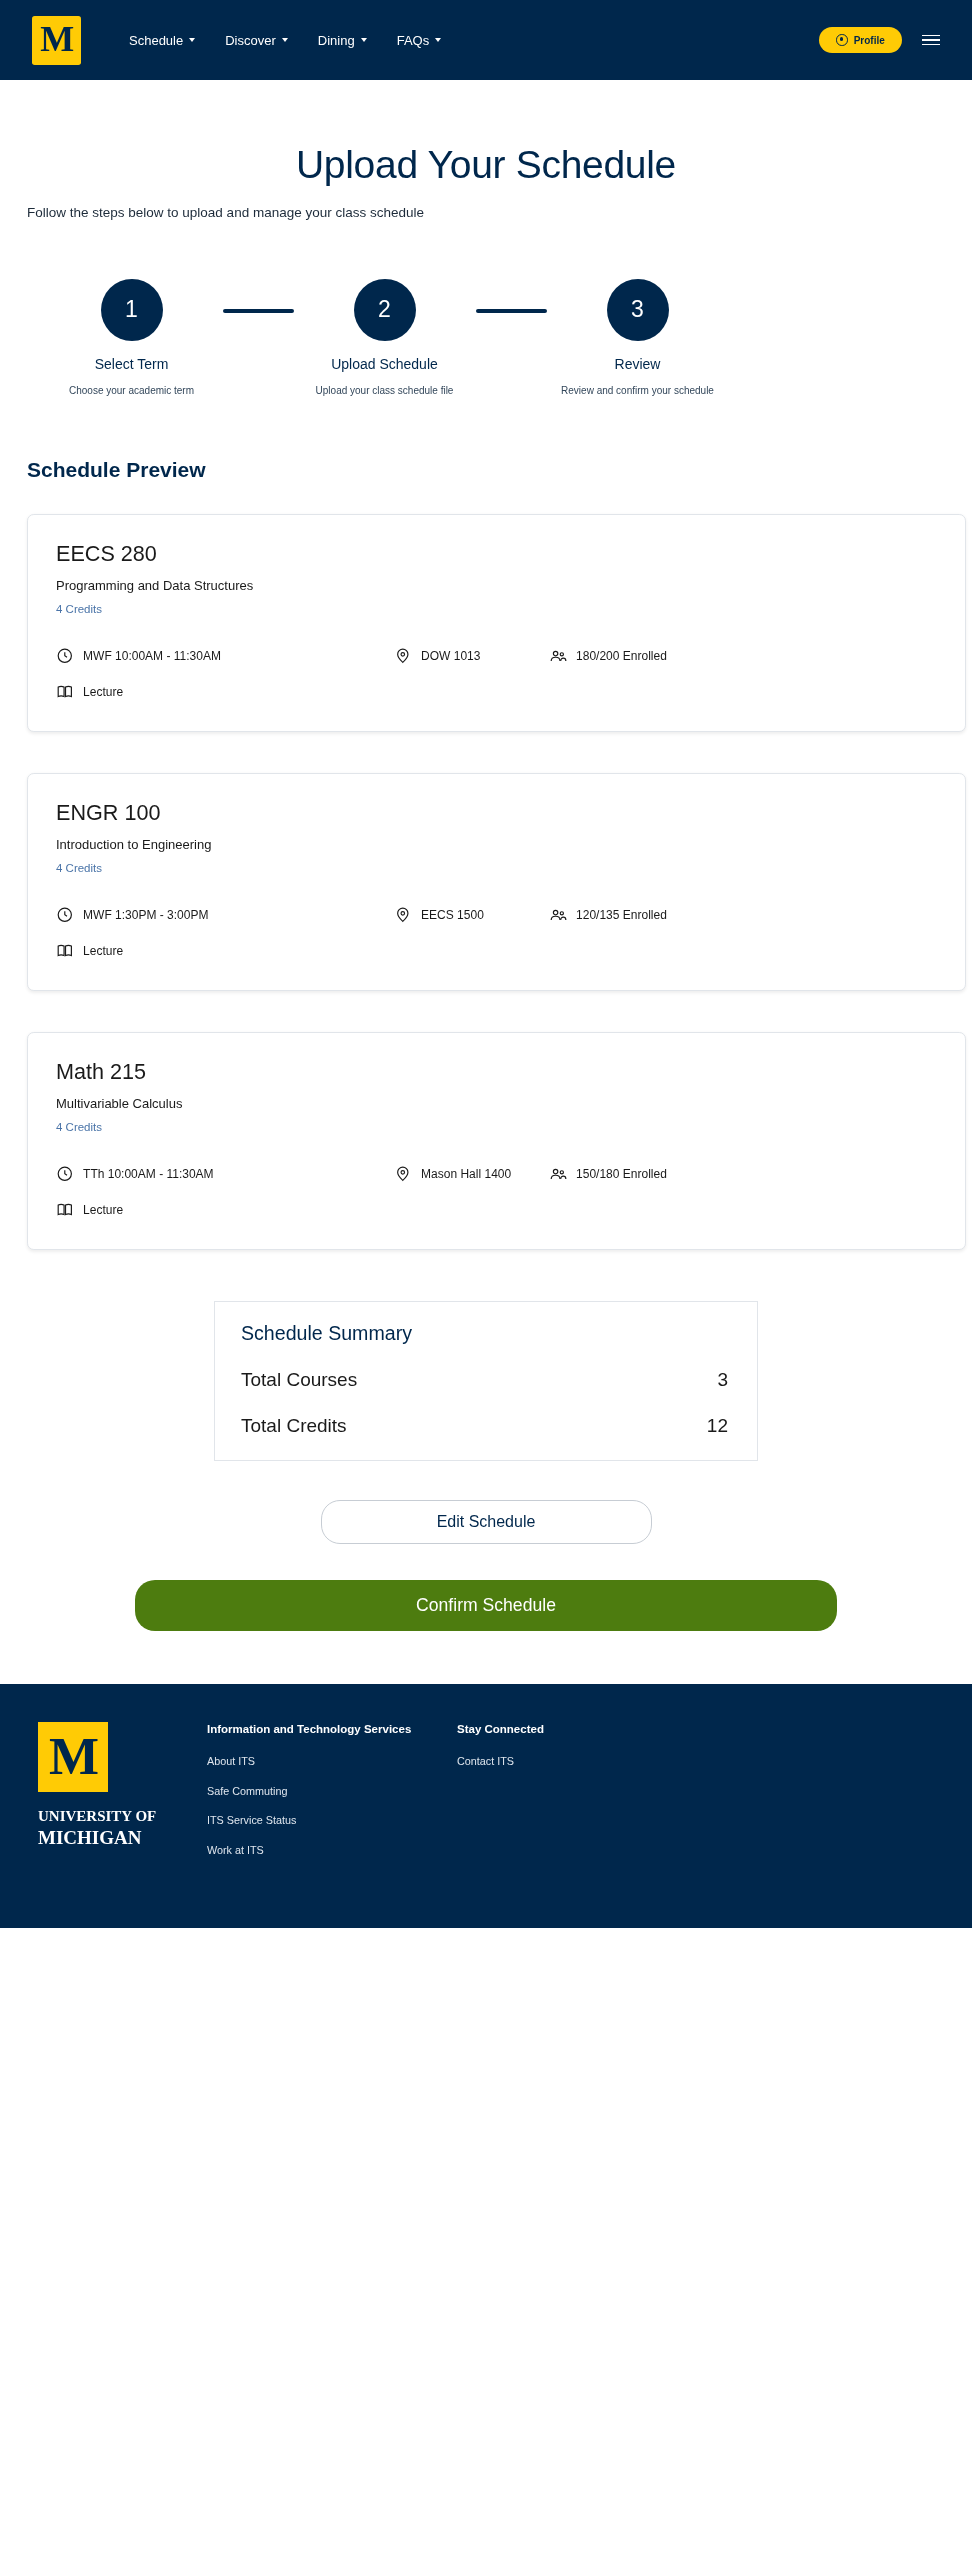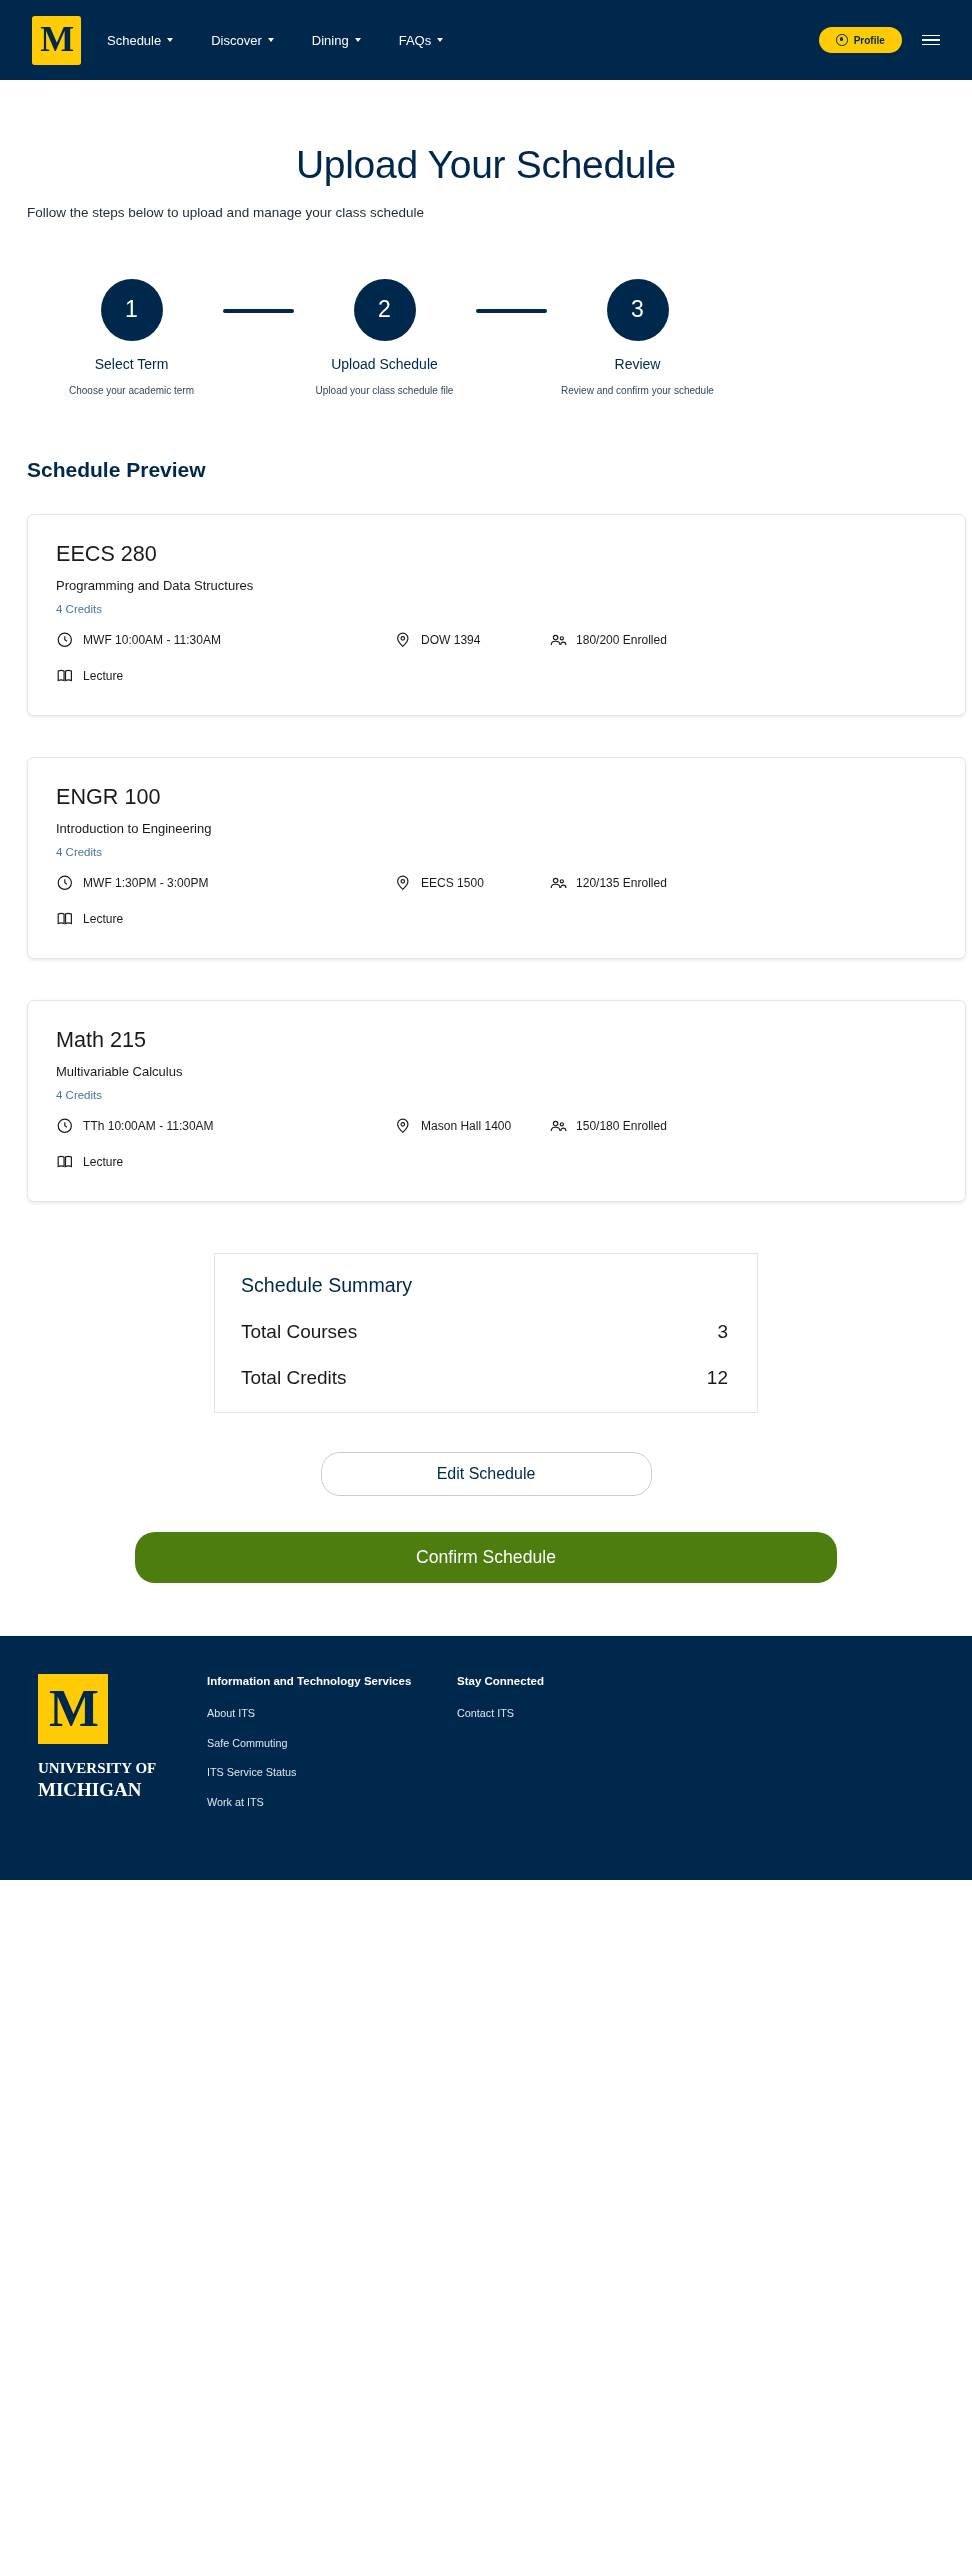--- a/index.html
+++ b/index.html
@@ -28,22 +28,22 @@
     font-weight: bold;
     font-size: 36px;
     line-height: 47px;
     text-align: center;
     border-radius: 2.7px;
     letter-spacing: -1.4px;
   }
   .nav-links {
     display: flex;
     align-items: center;
-    gap: 38px;
-    margin-left: 26px;
+    gap: 30px;
+    margin-left: 48px;
   }
   .nav-link {
     color: #ffffff;
     font-size: 13px;
     display: flex;
     align-items: center;
     gap: 6px;
     cursor: pointer;
   }
   .caret {
@@ -191,21 +191,21 @@
   }
   .course-credits {
     font-size: 11.5px;
     color: #4a74a8;
     margin-top: 10px;
   }
   .course-meta {
     display: flex;
     flex-wrap: wrap;
     align-items: center;
-    margin-top: 16px;
+    margin-top: 32px;
     row-gap: 19px;
   }
   .meta-item {
     display: flex;
     align-items: center;
     gap: 9.5px;
     font-size: 12px;
     color: #1a1a1a;
   }
   .meta-item.w1 { width: 338px; }
@@ -417,21 +417,21 @@
           </span>
           <span>MWF  10:00AM - 11:30AM</span>
         </div>
         <div class="meta-item w2">
           <span class="mi">
             <svg viewBox="0 0 24 24" fill="none" stroke="currentColor" stroke-width="1.6">
                 <path d="M12 21s7-6.2 7-11a7 7 0 10-14 0c0 4.8 7 11 7 11z"></path>
                 <circle cx="12" cy="10" r="2.4"></circle>
               </svg>
           </span>
-          <span>DOW 1394</span>
+          <span>DOW 1013</span>
         </div>
         <div class="meta-item w3">
           <span class="mi">
             <svg viewBox="0 0 24 24" fill="none" stroke="currentColor" stroke-width="1.6">
                 <circle cx="9" cy="9" r="3"></circle>
                 <path d="M3 19c0-3.3 2.7-5 6-5s6 1.7 6 5"></path>
                 <circle cx="17.5" cy="10" r="2.2"></circle>
                 <path d="M16 19c0-2.4 1.4-3.8 3.5-3.8S23 16.6 23 19"></path>
               </svg>
           </span>

